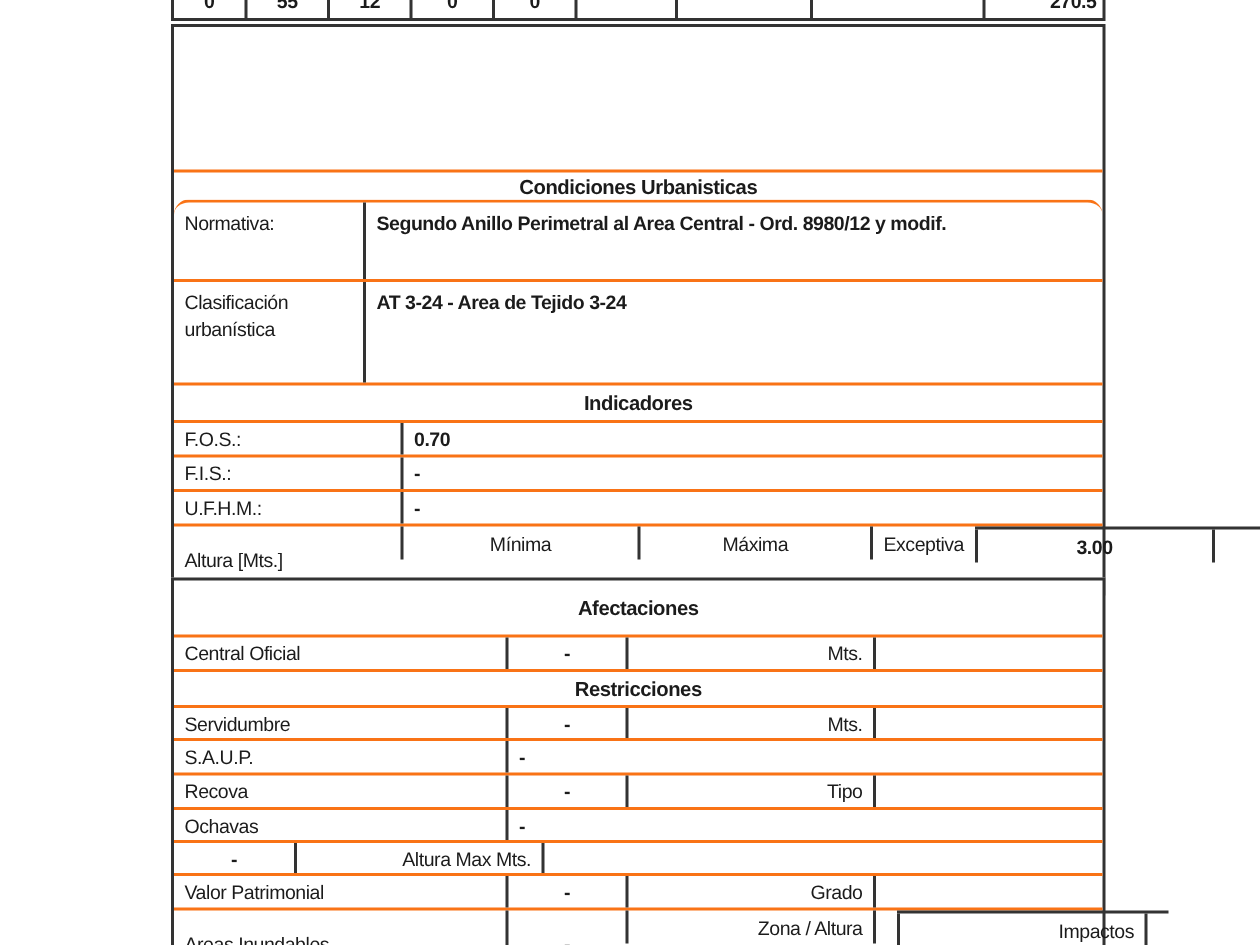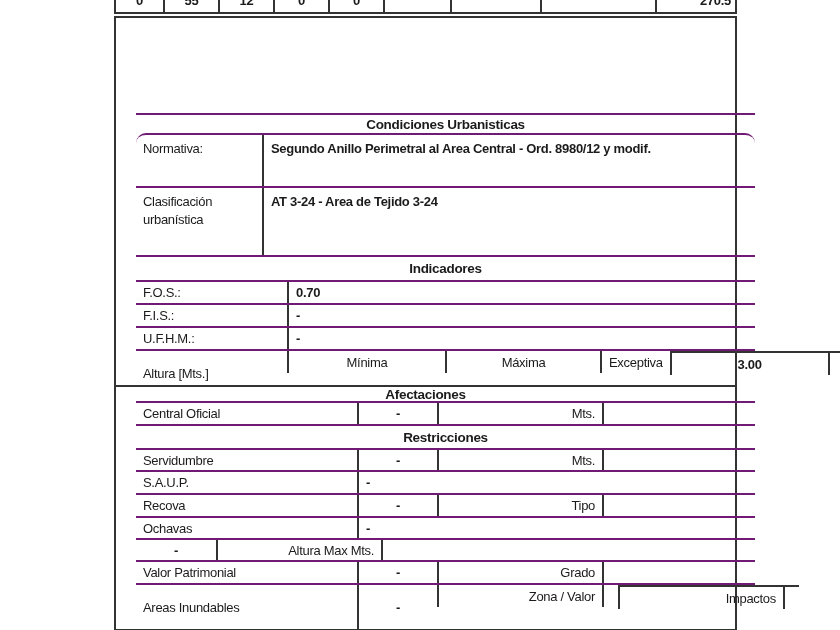--- a/index.html
+++ b/index.html
@@ -8,21 +8,21 @@
     position:relative; width:840px; height:630px; overflow:hidden;
     background:#ffffff; color:#1b1b1b;
     font-family:"Liberation Sans", sans-serif;
     font-size:13px; letter-spacing:-0.3px;
   }
   .tbl {
     position:absolute; left:114px; width:623px;
     border:2px solid #333; background:#fff;
   }
   .row { display:flex; width:100%; }
-  .row + .row { border-top:2px solid #701a75;margin-left:20px; }
+  .row + .row { border-top:2px solid #f97316; }
   .c {
     display:flex; align-items:center; padding:0 7px;
     overflow:hidden; white-space:nowrap;
   }
   .c + .c { border-left:2px solid #333; }
   .grow { flex:1 1 auto; }
   .bold { font-weight:bold; }
   .ctr { justify-content:center; text-align:center; }
   .rgt { justify-content:flex-end; text-align:right; }
   .top { align-items:flex-start; padding-top:5px; }
@@ -37,21 +37,21 @@
     text-align:center; font-weight:bold;
   }
   .tbl-top .num.rgt2 { text-align:right; padding-right:4px; }
 
   
   .tbl-main { top:16px; }
   .tbl-low  { top:385px; }
 
   
   .h-empty { height:95px; }
-  .h20 { height:20px; } .h18 { height:14px; }
+  .h20 { height:20px; } .h18 { height:36px; }
   .h23 { height:23px; } .h22 { height:22px; }
   .h24 { height:24px; } .h25 { height:25px; }
   .h53 { height:53px;border-radius:10px; } .h55 { height:69px; }
   .h46 { height:46px; }
 
   
   .w-cond-label { width:126px; flex:0 0 126px; }
   .w-ind-label  { width:151px; flex:0 0 151px; }
   .w-alt  { width:158px; flex:0 0 158px; }
   .w-alt2 { width:155px; flex:0 0 155px; }
@@ -215,21 +215,21 @@
       <div class="c w-unit rgt">Grado</div>
       <div class="c grow"></div>
     </div>
 
     <div class="row h46">
       <div class="group">
         <div class="c w-low-label">Areas Inundables</div>
         <div class="c w-dash ctr dash" style="border-left:2px solid #333;">-</div>
         <div class="right-col">
           <div class="sub">
-            <div class="c w-unit rgt">Zona / Valor</div>
+            <div class="c w-unit rgt">Zona / Altura</div>
             <div class="c grow"></div>
           </div>
           <div class="sub">
             <div class="c w-unit rgt">Impactos</div>
             <div class="c grow"></div>
           </div>
         </div>
       </div>
     </div>
   </div>

